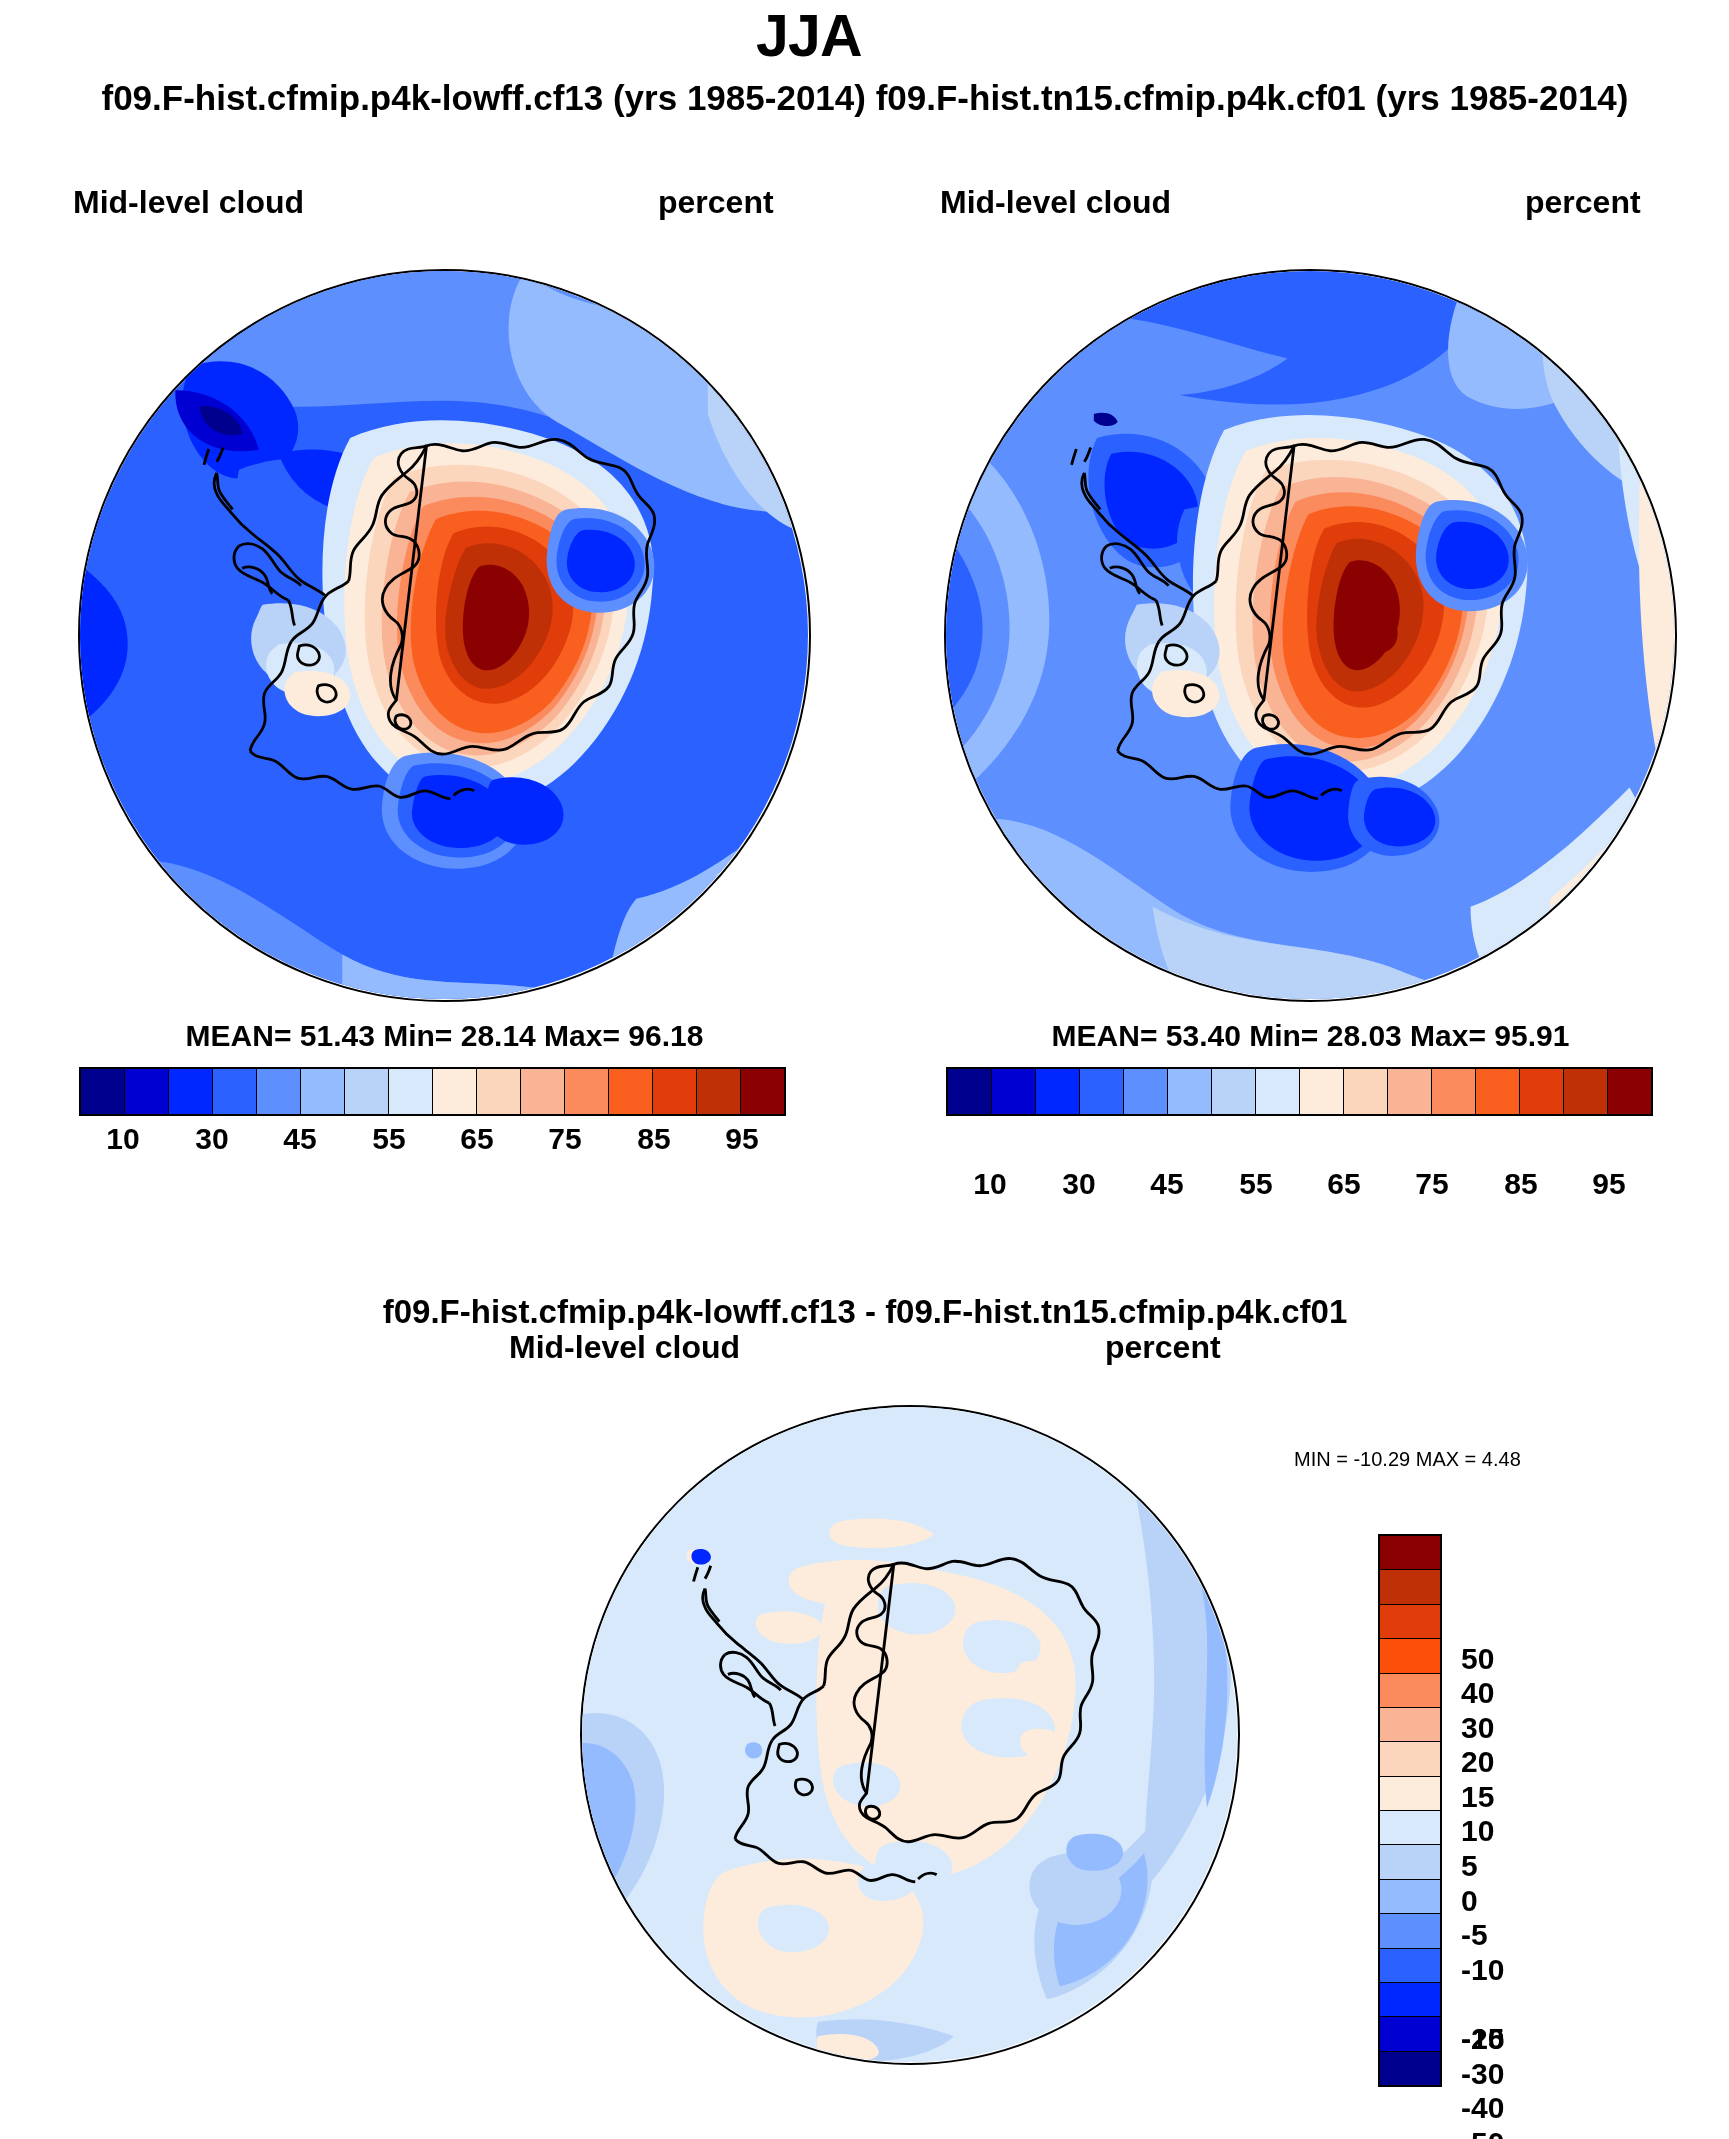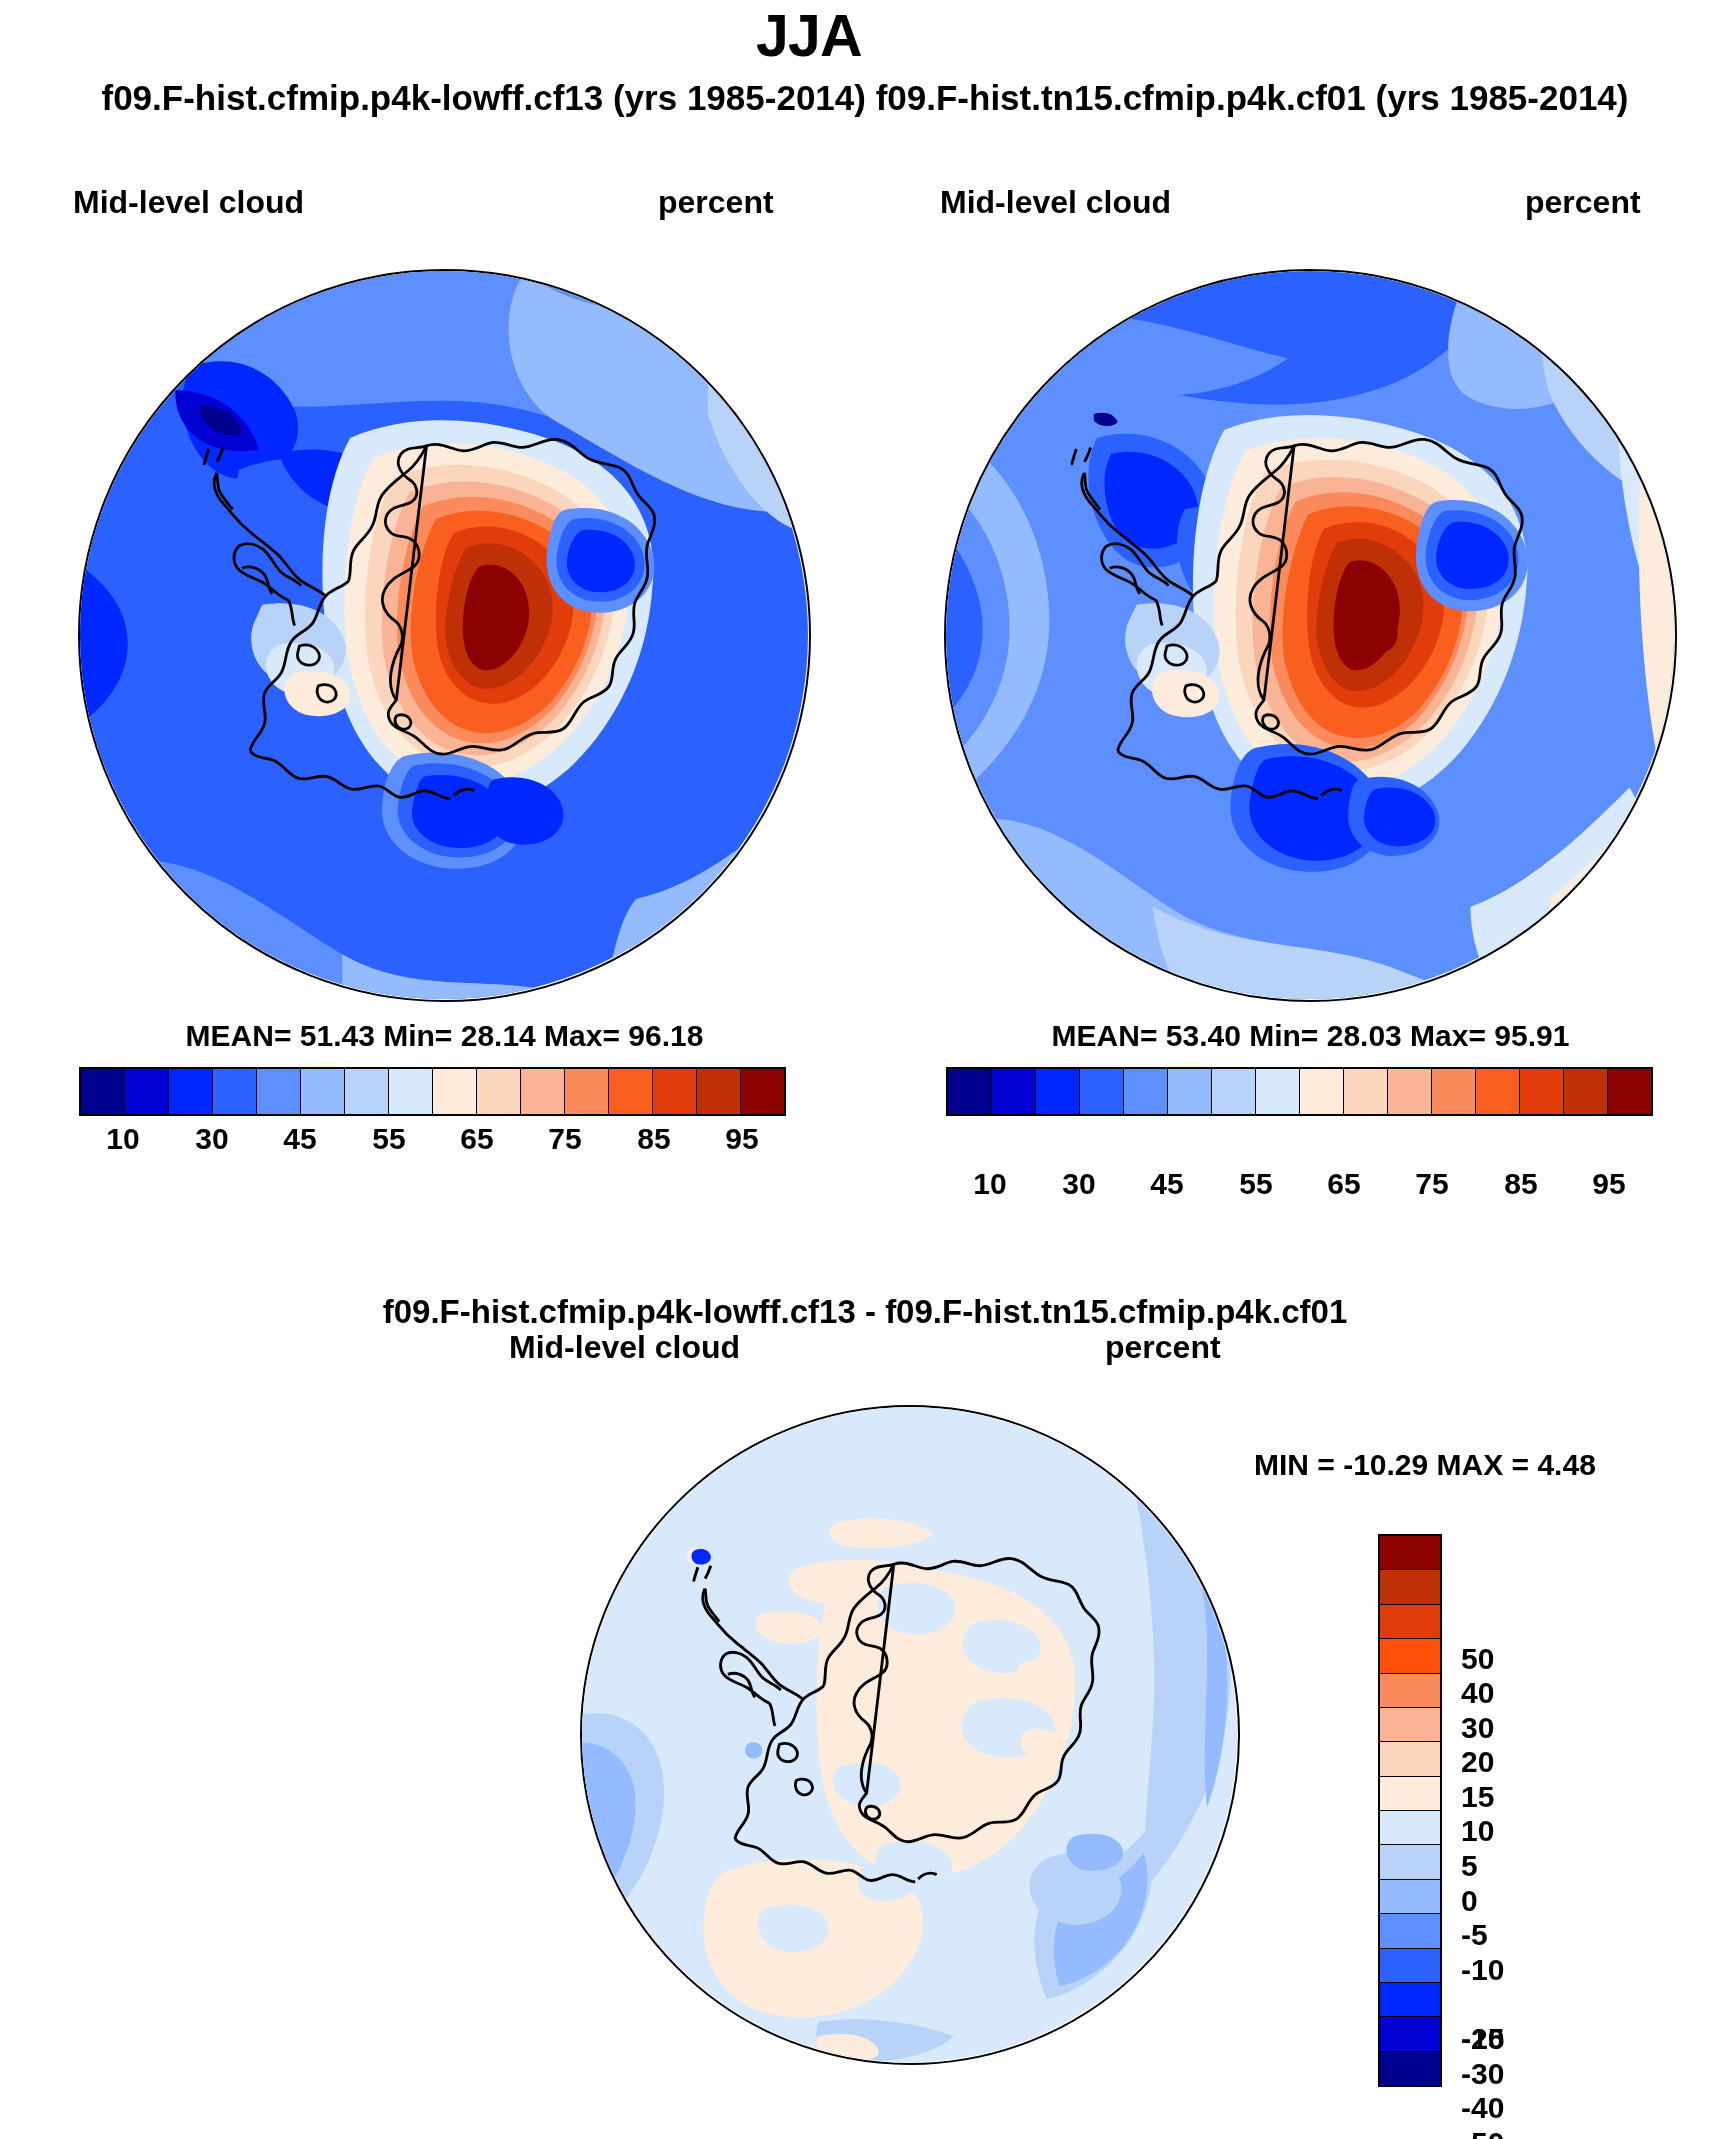--- a/index.html
+++ b/index.html
@@ -19,21 +19,21 @@
   }
   #diff-title{
     left:0;top:1293px;width:1730px;text-align:center;
     font-size:33px;font-weight:bold;white-space:nowrap;
   }
 
   
   .panel-varname{font-size:32px;font-weight:bold;white-space:nowrap;}
   .panel-units{font-size:32px;font-weight:bold;white-space:nowrap;}
   .stats-line{font-size:30px;font-weight:bold;white-space:nowrap;text-align:center;}
-  .minmax-line{font-size:30px;font-weight:bold;white-space:nowrap;}
+  .minmax-line{font-size:20px;font-weight:normal;white-space:nowrap;margin-left:40px;}
 
   
   .globe{border-radius:50%;overflow:hidden;box-sizing:border-box;
          border:2.4px solid #000;background:#ffffff;}
   .globe svg{display:block;}
 
   
   .hbar{display:flex;box-sizing:border-box;border:2.4px solid #000;height:49px;}
   .hbar .cell{flex:1 1 0;height:100%;border-right:1.6px solid #000;box-sizing:border-box;}
   .hbar .cell:last-child{border-right:none;}

